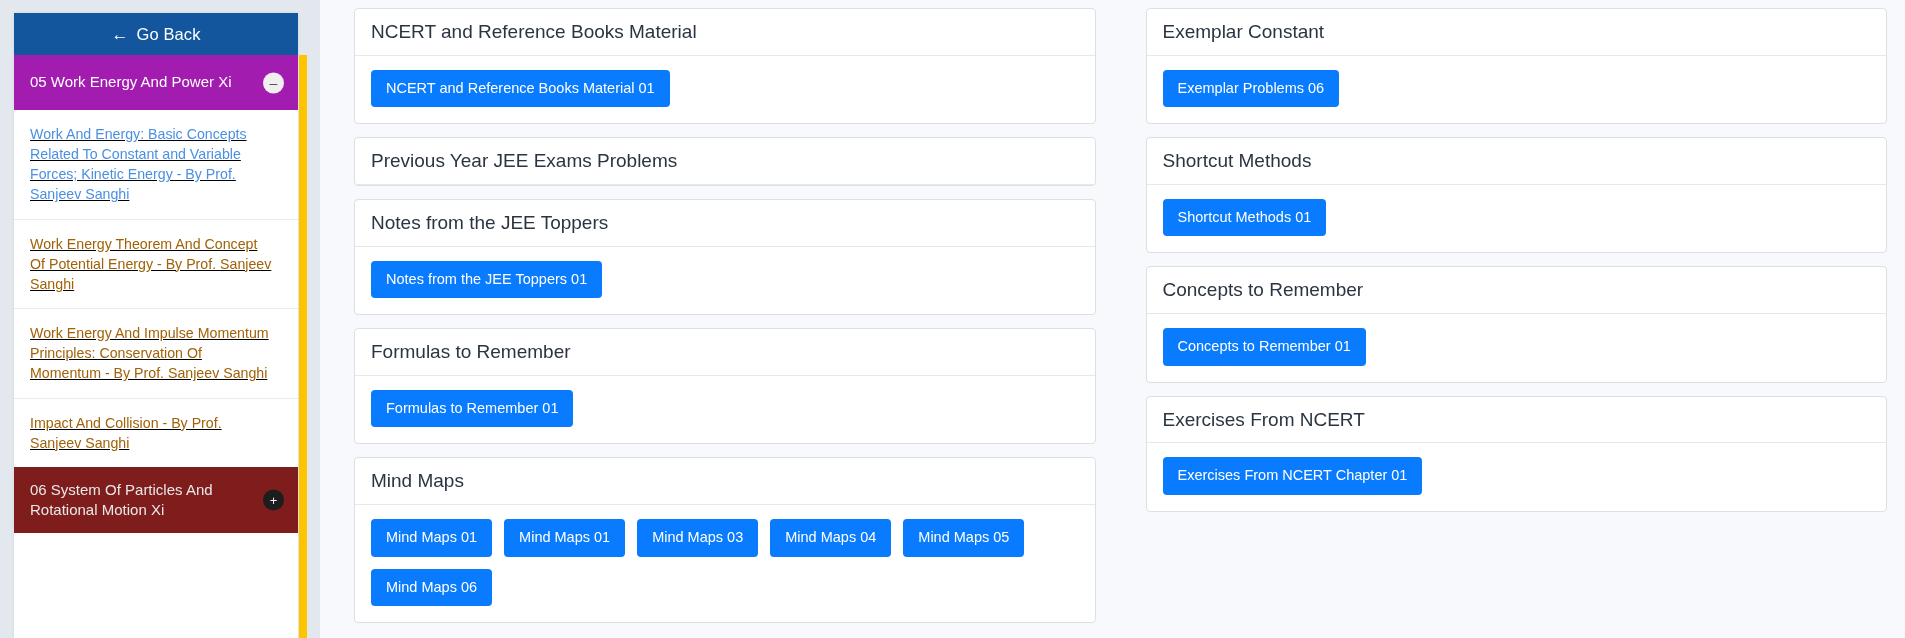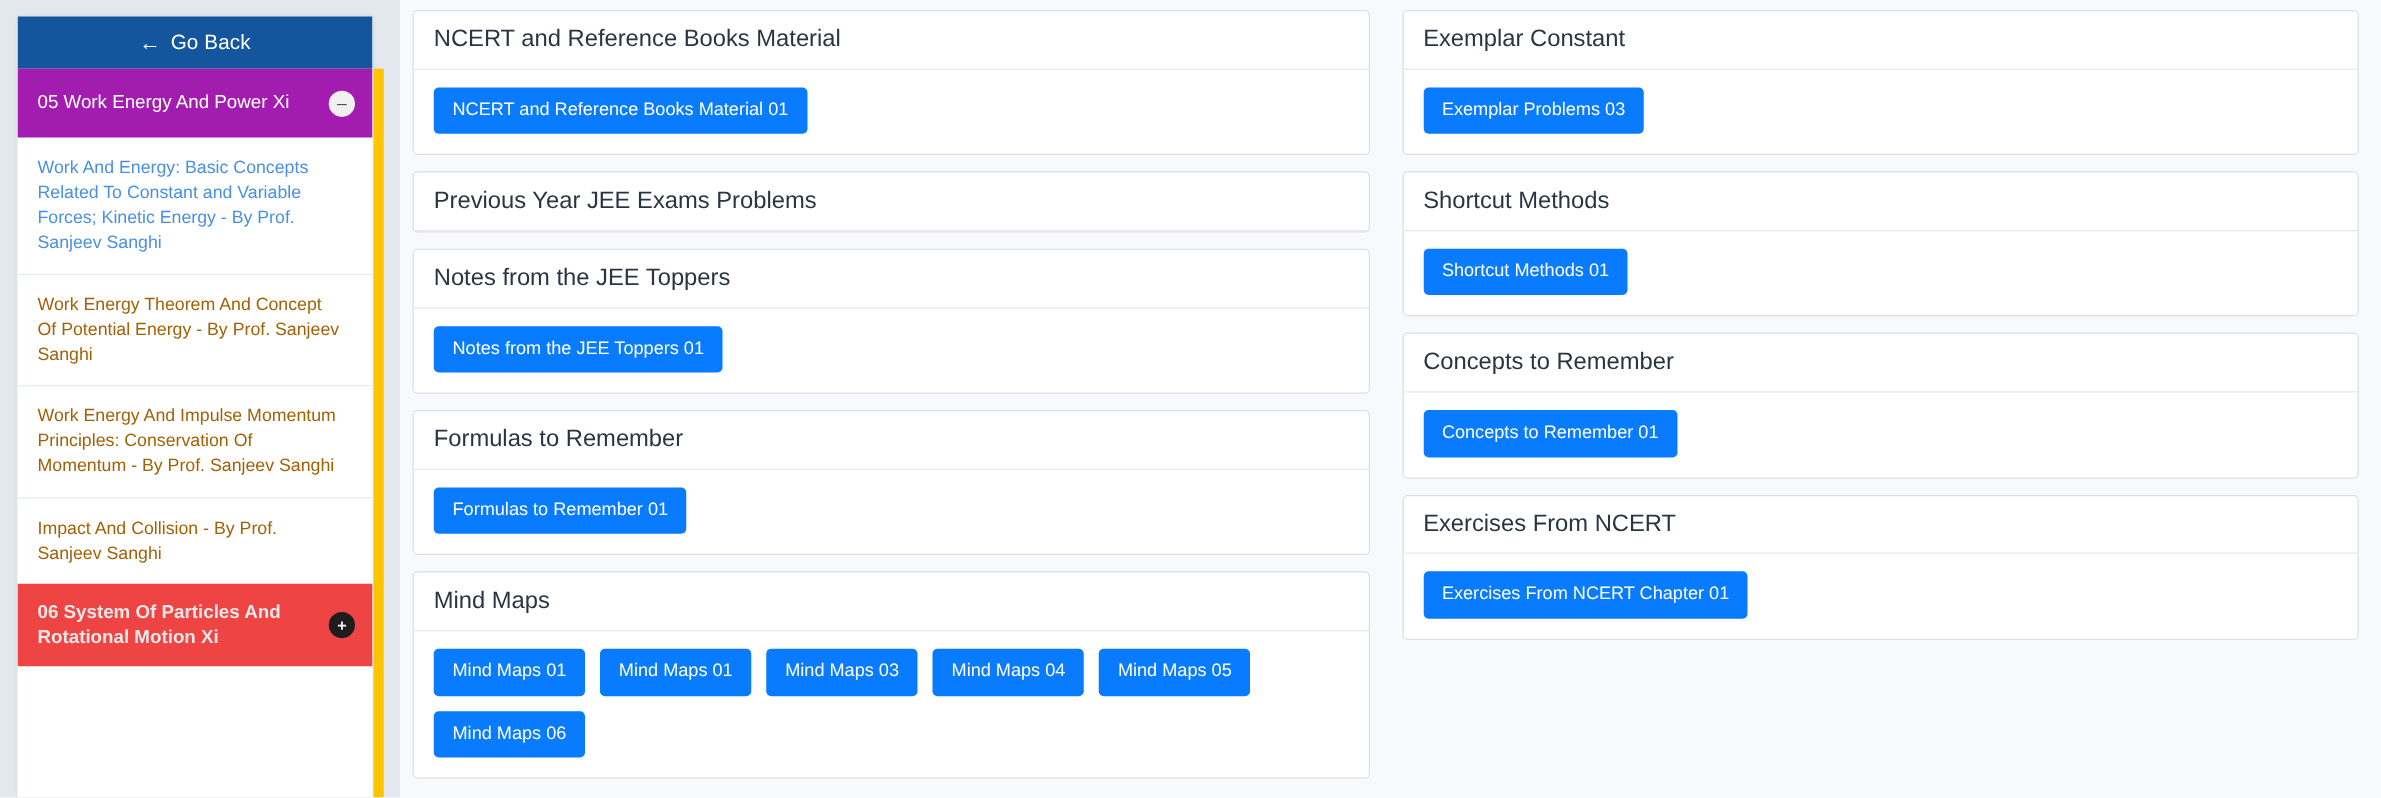--- a/index.html
+++ b/index.html
@@ -58,23 +58,22 @@
     min-height: 55px;
     padding: 13px 50px 13px 16px;
     font-size: 15px;
     line-height: 1.35;
   }
   .chapter-head.active {
     background: #a21caf;
     color: #ffffff;
   }
   .chapter-head.inactive {
-    background: #ef4444;
+    background: #7f1d1d;
     color: #e8e8e8;
-    font-weight: bold;
   }
   .toggle-btn {
     position: absolute;
     right: 14px;
     top: 50%;
     transform: translateY(-50%);
     width: 21px;
     height: 21px;
     border-radius: 50%;
     display: flex;
@@ -87,21 +86,21 @@
   }
   .toggle-btn.minus {
     background: #f0f0f0;
     color: #555555;
   }
   .toggle-btn.plus {
     background: #1d1d1d;
     color: #f5f5f5;
     font-size: 13px;
   }
-  .topic-list { background: #ffffff; }
+  .topic-list { background: #ffffff; text-decoration: underline; }
   .topic {
     padding: 14px 22px 14px 16px;
     font-size: 14.2px;
     line-height: 1.42;
     color: #a16207;
     border-bottom: 1px solid #e9eaec;
     cursor: pointer;
   }
   .topic:last-child { border-bottom: none; }
   .topic.selected { color: #4a90e2; }
@@ -130,20 +129,21 @@
     display: flex;
     flex-direction: column;
     gap: 13px;
     min-width: 0;
   }
   .card {
     background: #ffffff;
     border: 1px solid #dcdfe3;
     border-radius: 4px;
     padding: 0;
+    margin-left: 24px;
   }
   .card-title {
     font-size: 19px;
     color: #2b3542;
     padding: 12px 16px 11px 16px;
     border-bottom: 1px solid #e6e8ea;
     font-weight: 400;
     line-height: 1.2;
   }
   .card-body {
@@ -241,21 +241,21 @@
         </div>
       </div>
 
     </div>
 
     <div class="column">
 
       <div class="card">
         <div class="card-title">Exemplar Constant</div>
         <div class="card-body">
-          <button class="btn">Exemplar Problems 03</button>
+          <button class="btn">Exemplar Problems 06</button>
         </div>
       </div>
 
       <div class="card">
         <div class="card-title">Shortcut Methods</div>
         <div class="card-body">
           <button class="btn">Shortcut Methods 01</button>
         </div>
       </div>
 

